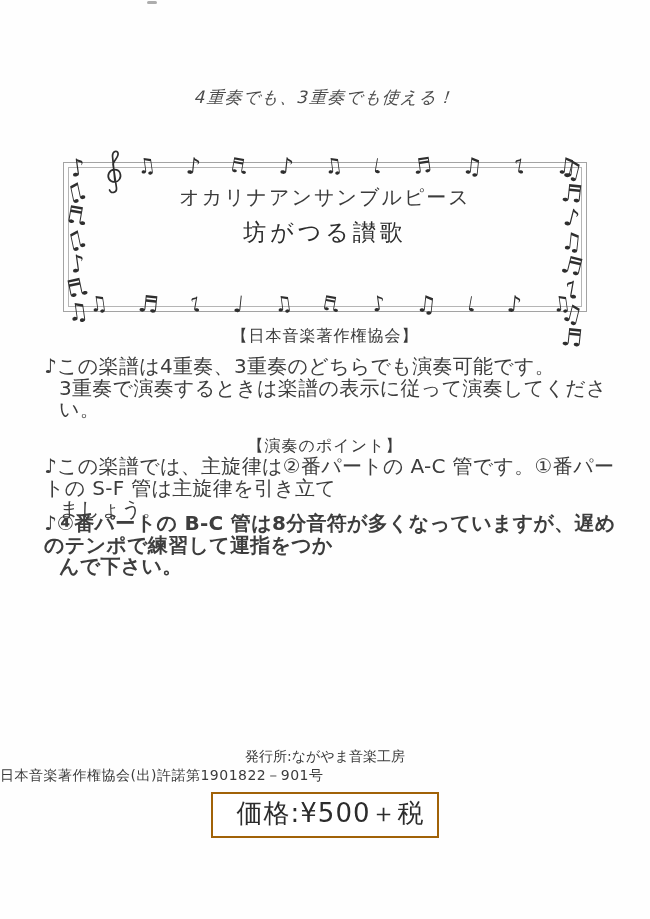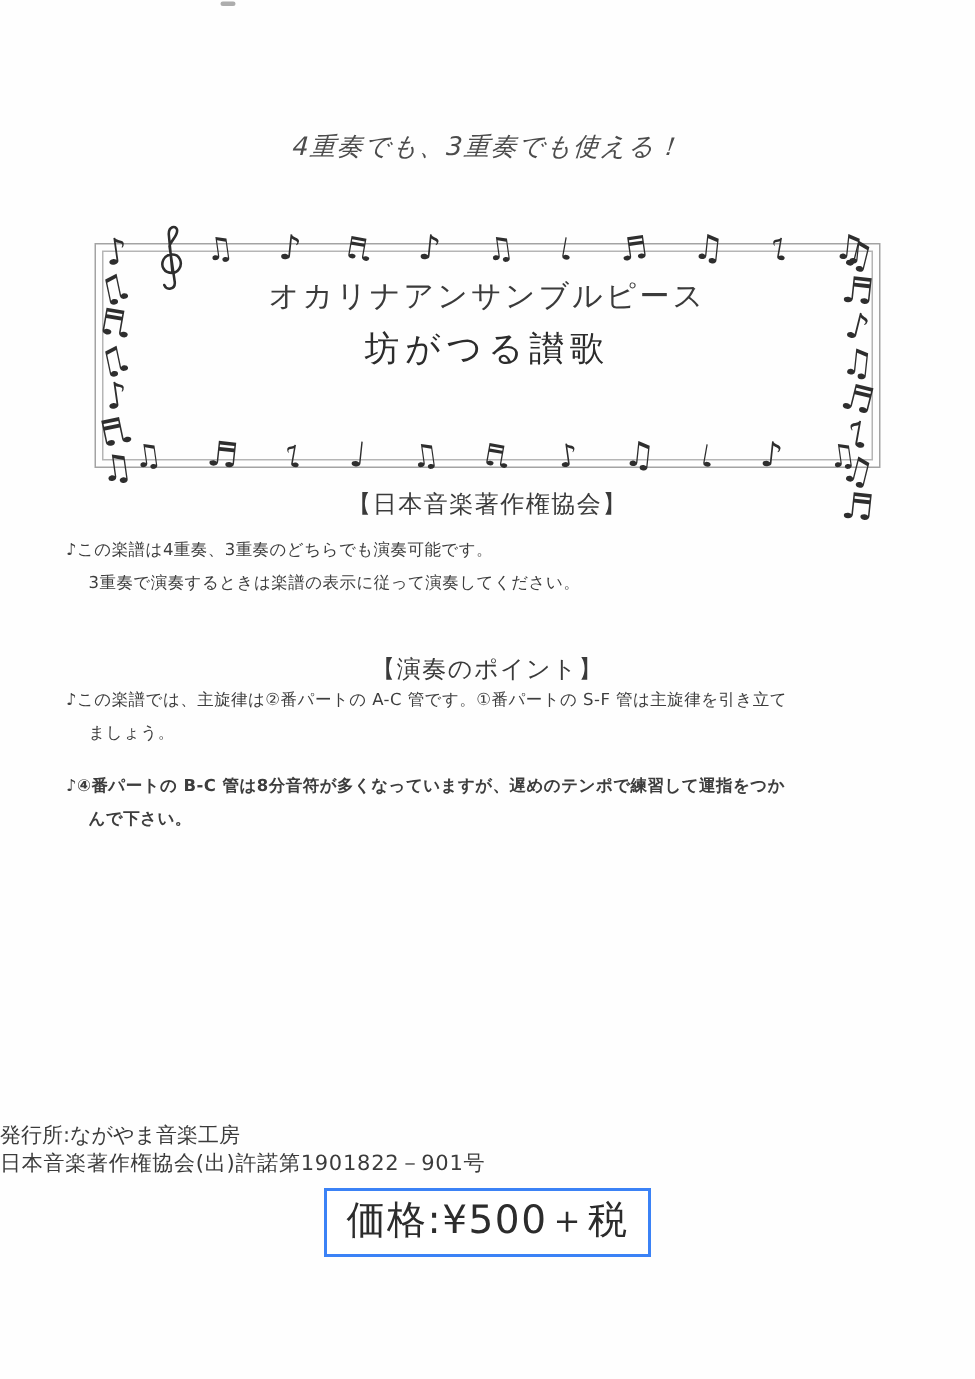--- a/index.html
+++ b/index.html
@@ -42,34 +42,34 @@
 
   .frame-text{position:absolute;left:0;width:100%;text-align:center;}
   .series{top:22px;font-size:20px;letter-spacing:2px;color:#3b3b3b;}
   .piece-title{top:55px;font-size:23px;font-weight:400;letter-spacing:4px;color:#2c2c2c;}
   .instrumentation{top:95px;font-size:20px;letter-spacing:1px;color:#333;}
 
   
   .sec-heading{position:absolute;left:0;width:100%;text-align:center;font-size:16px;color:#3a3a3a;letter-spacing:1px;}
   .h-enjoy{top:326px;}
   .h-points{top:436px;}
-  .para{position:absolute;left:44px;right:30px;font-size:11px;line-height:21.5px;color:#3d3d3d;letter-spacing:.3px;}
+  .para{position:absolute;left:44px;right:30px;font-size:20px;line-height:21.5px;color:#3d3d3d;letter-spacing:.3px;}
   .p1{top:356px;}
   .p2{top:456px;}
   .p3{top:513px;font-weight:bold;}
   .para .cont{padding-left:15px;}
 
   
-  .publisher{position:absolute;top:748px;left:0;width:100%;text-align:left;font-size:14px;color:#3b3b3b;}
+  .publisher{position:absolute;top:748px;left:0;width:100%;text-align:center;font-size:14px;color:#3b3b3b;}
   .license{position:absolute;top:767px;left:0;width:100%;font-size:14px;letter-spacing:.5px;color:#3b3b3b;}
   .price-wrap{position:absolute;top:792px;left:0;width:100%;text-align:center;}
   .price-box{
     display:inline-block;
-    border:2px solid #3b82f6;
-    padding:2px 13px 5px 13px;
+    border:2px solid #a16207;
+    padding:2px 13px 5px 24px;
     font-size:26px;letter-spacing:1px;color:#2c2c2c;
     background:#fff;
   }
 </style>
 </head>
 <body>
 
 <div class="page">
 
   <div class="scan-speck"></div>

